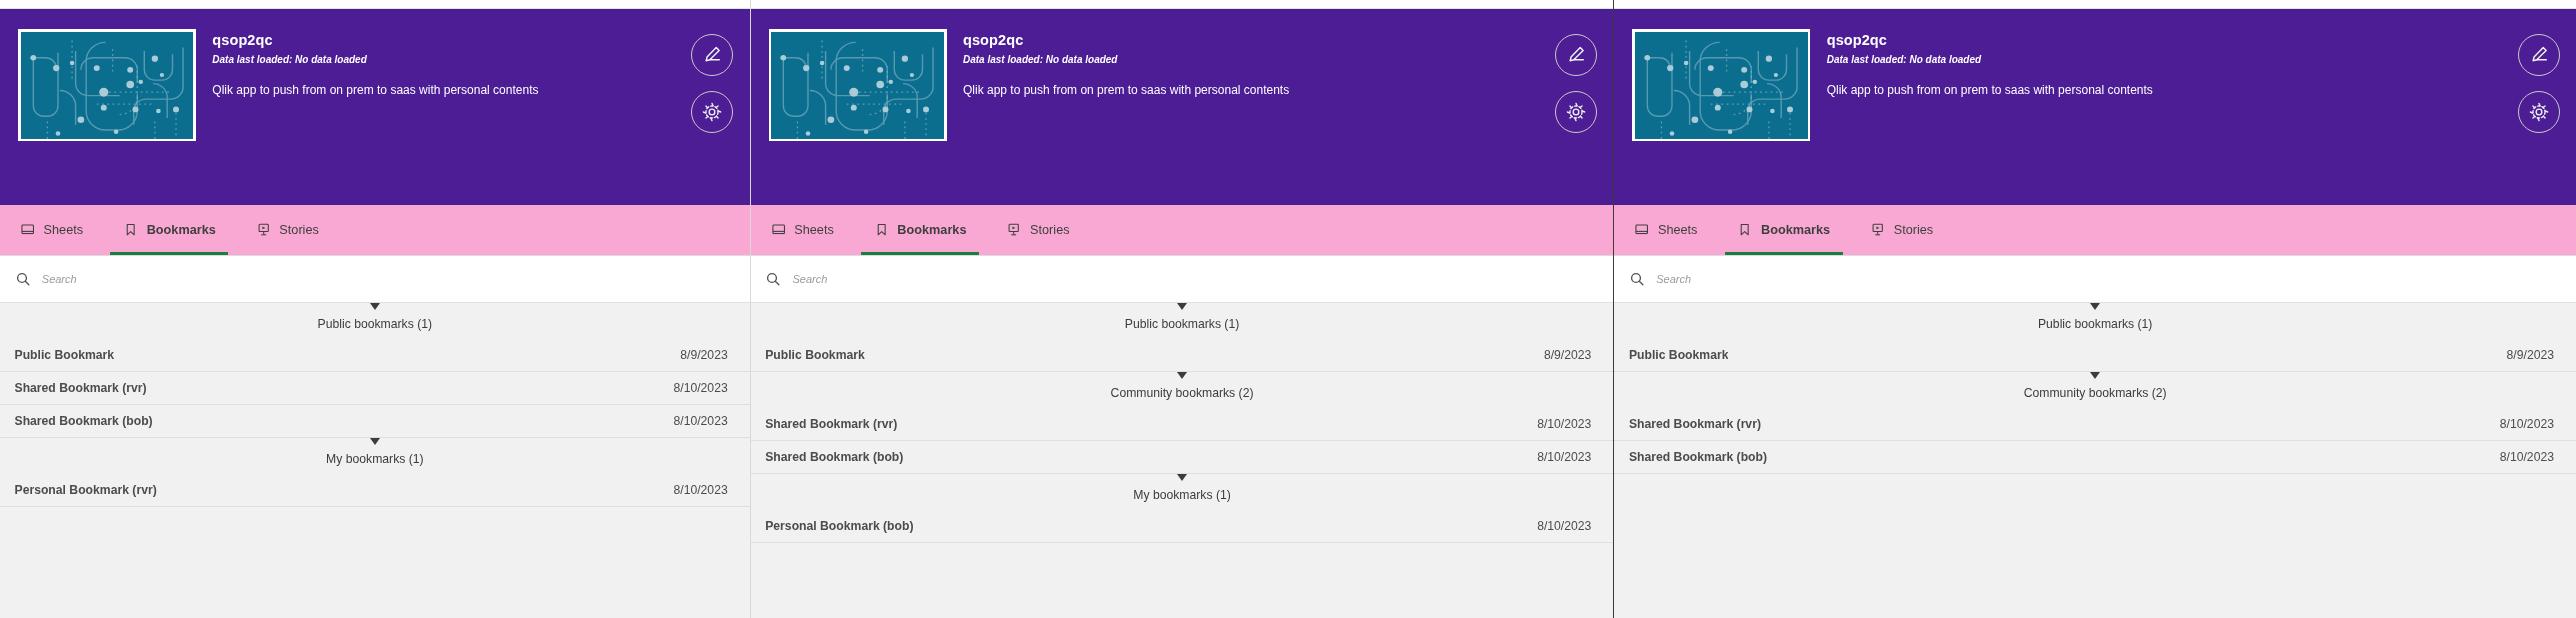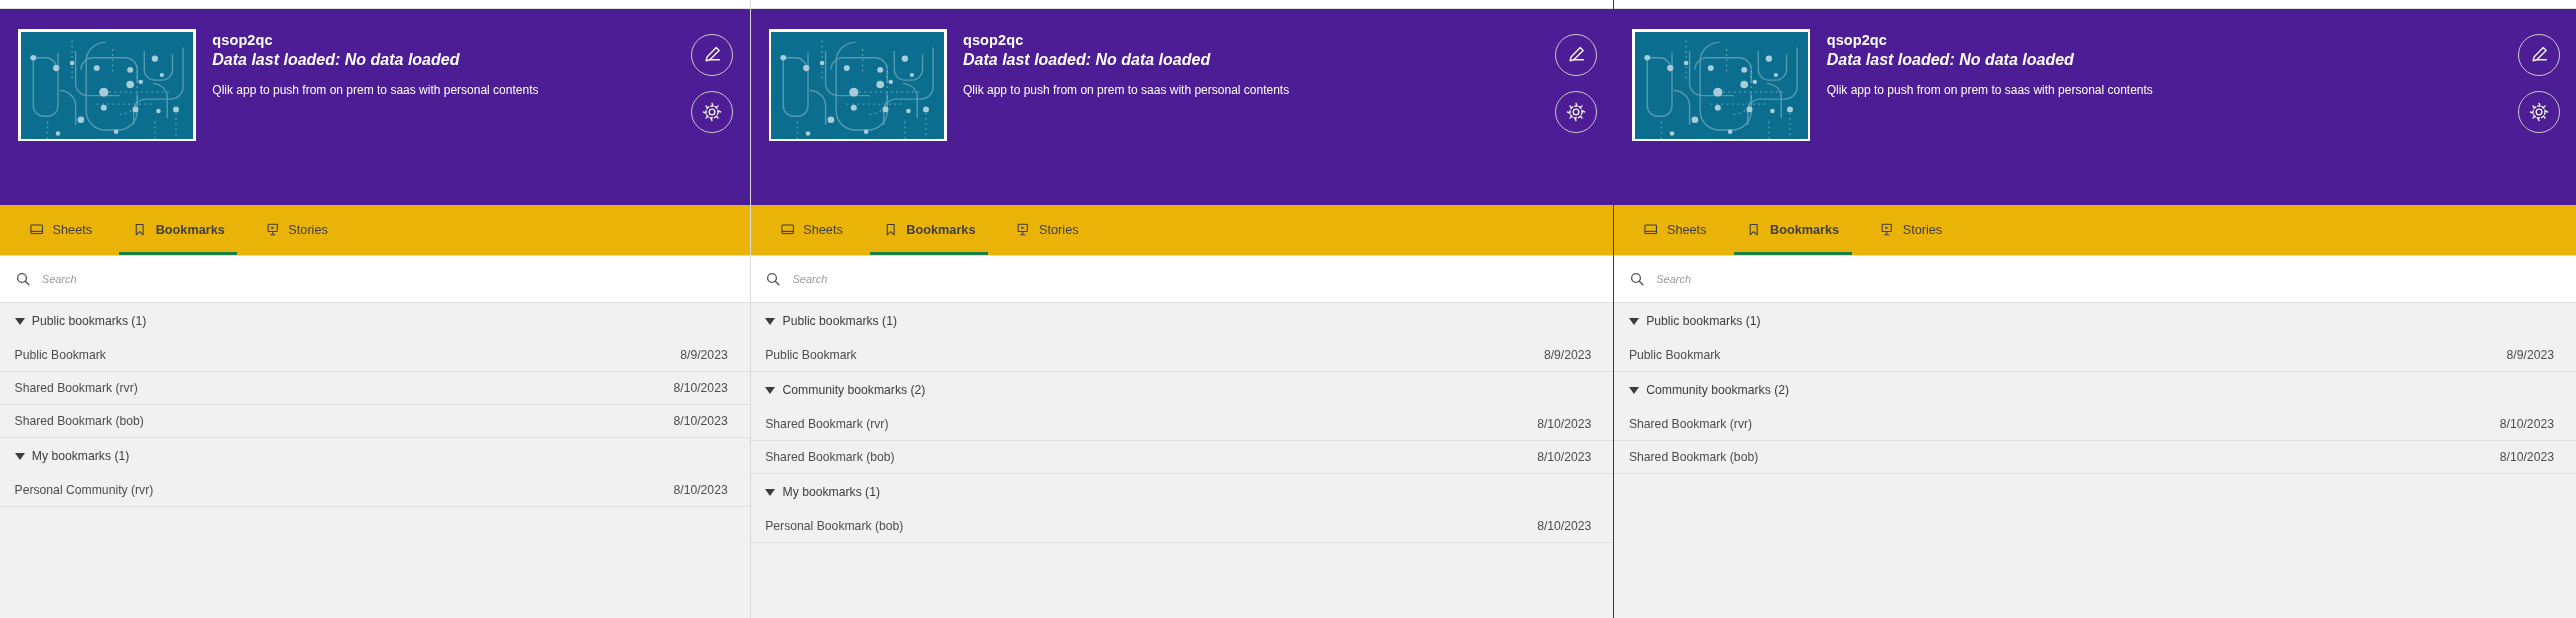--- a/index.html
+++ b/index.html
@@ -83,21 +83,21 @@
     color: #ffffff;
   }
   .app-title {
     font-size: 14.5px;
     font-weight: bold;
     line-height: 18px;
     color: #ffffff;
     letter-spacing: 0.1px;
   }
   .app-subtitle {
-    font-size: 16px;
+    font-size: 10px;
     font-style: italic;
     font-weight: bold;
     line-height: 14.5px;
     margin-top: 4.5px;
     color: #ffffff;
   }
   .app-desc {
     font-size: 12px;
     line-height: 18px;
     margin-top: 12.7px;
@@ -125,26 +125,25 @@
     justify-content: center;
     cursor: pointer;
     padding: 0;
   }
   .round-btn svg { display: block; }
 
   
   .tabbar {
     flex: 0 0 auto;
     height: 51px;
-    background: #eab308;
+    background: #f9a8d4;
     border-bottom: 0.9px solid #dcdcdc;
     display: flex;
     flex-direction: row;
     align-items: stretch;
-    padding-left: 9px;
     box-sizing: border-box;
   }
   .tab {
     display: flex;
     flex-direction: row;
     align-items: center;
     gap: 8.2px;
     padding: 0 20px;
     cursor: pointer;
     position: relative;
@@ -189,20 +188,21 @@
   .search-input::placeholder { color: #9b9b9b; font-style: italic; }
 
   
   .list {
     flex: 1 1 auto;
     background: #f1f1f1;
     overflow: hidden;
   }
   .group-header {
     display: flex;
+    flex-direction: column;
     align-items: center;
     gap: 7.3px;
     height: 36px;
     padding: 0 14.5px;
     box-sizing: border-box;
     font-size: 12.2px;
     color: #3c3c3c;
     cursor: pointer;
   }
   .caret {
@@ -221,21 +221,21 @@
     justify-content: space-between;
     height: 33px;
     padding: 0 22px 0 14.5px;
     box-sizing: border-box;
     border-bottom: 0.9px solid #dfdfdf;
     font-size: 12.2px;
     color: #4c4c4c;
     cursor: pointer;
     background: #f1f1f1;
   }
-  .bm-name { white-space: nowrap; overflow: hidden; text-overflow: ellipsis; }
+  .bm-name { white-space: nowrap; overflow: hidden; text-overflow: ellipsis; font-weight: bold; }
   .bm-date { color: #4c4c4c; flex: 0 0 auto; margin-left: 36px; }
 </style>
 </head>
 <body>
 
 <div class="screen">
 
 <div class="panel p1">
       <div class="panel-top-strip"></div>
       <div class="app-header">
@@ -367,21 +367,21 @@
         </div>
         <div class="bm-row">
           <span class="bm-name">Shared Bookmark (bob)</span>
           <span class="bm-date">8/10/2023</span>
         </div>
         <div class="group-header">
           <span class="caret"></span>
           <span class="group-label">My bookmarks (1)</span>
         </div>
         <div class="bm-row">
-          <span class="bm-name">Personal Community (rvr)</span>
+          <span class="bm-name">Personal Bookmark (rvr)</span>
           <span class="bm-date">8/10/2023</span>
         </div>
       </div>
     </div>
     <div class="panel p2">
       <div class="panel-top-strip"></div>
       <div class="app-header">
         <div class="thumb-wrap">
           <div class="thumb">
             <svg viewBox="0 0 196 124" preserveAspectRatio="none" aria-hidden="true">

